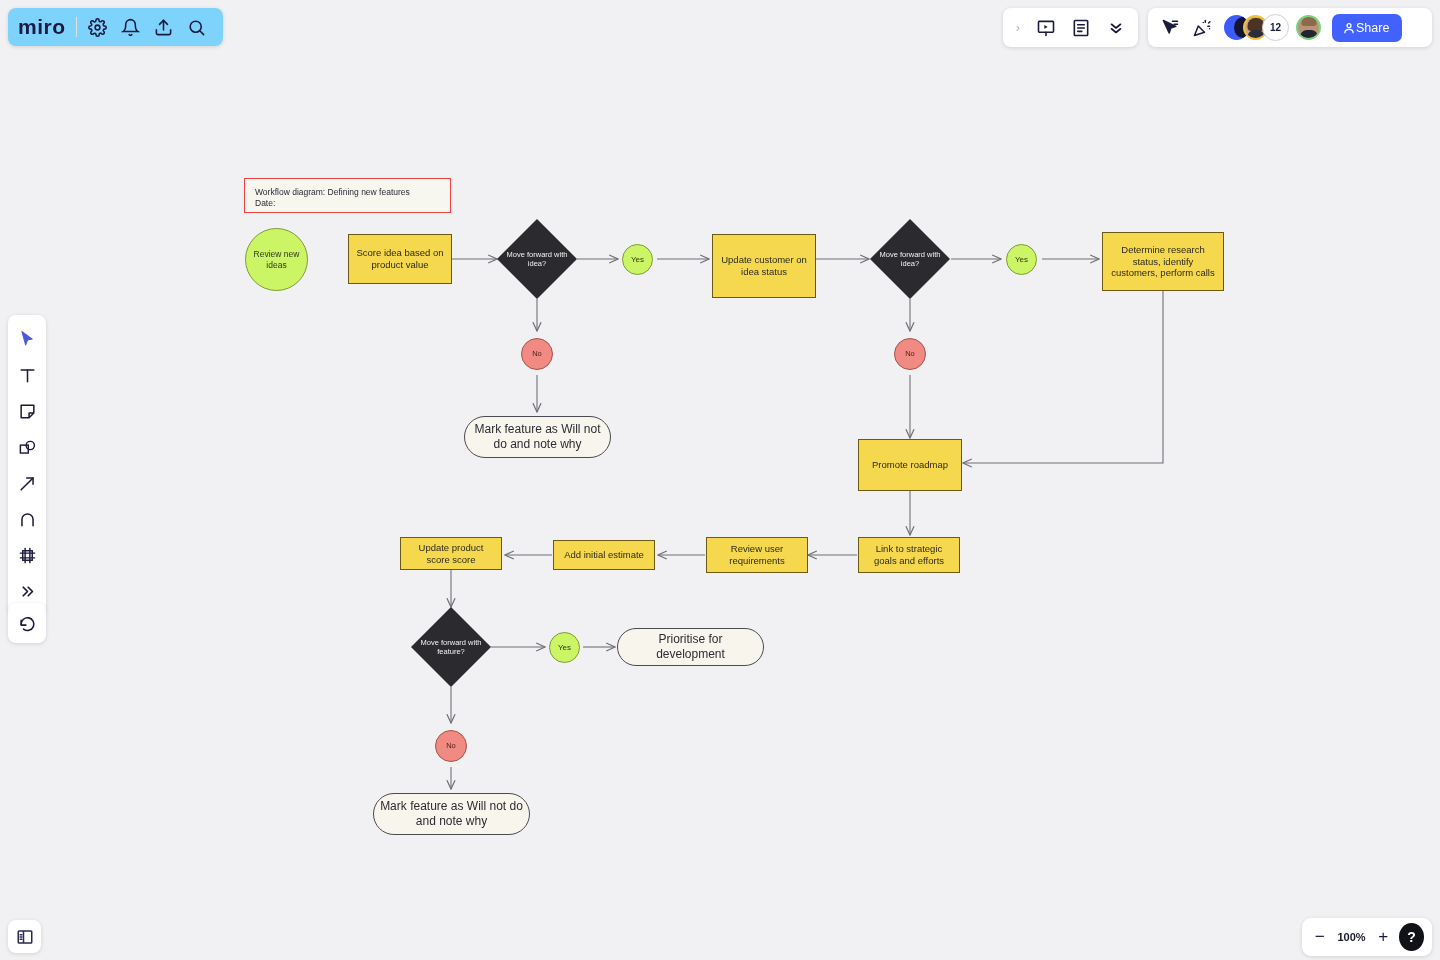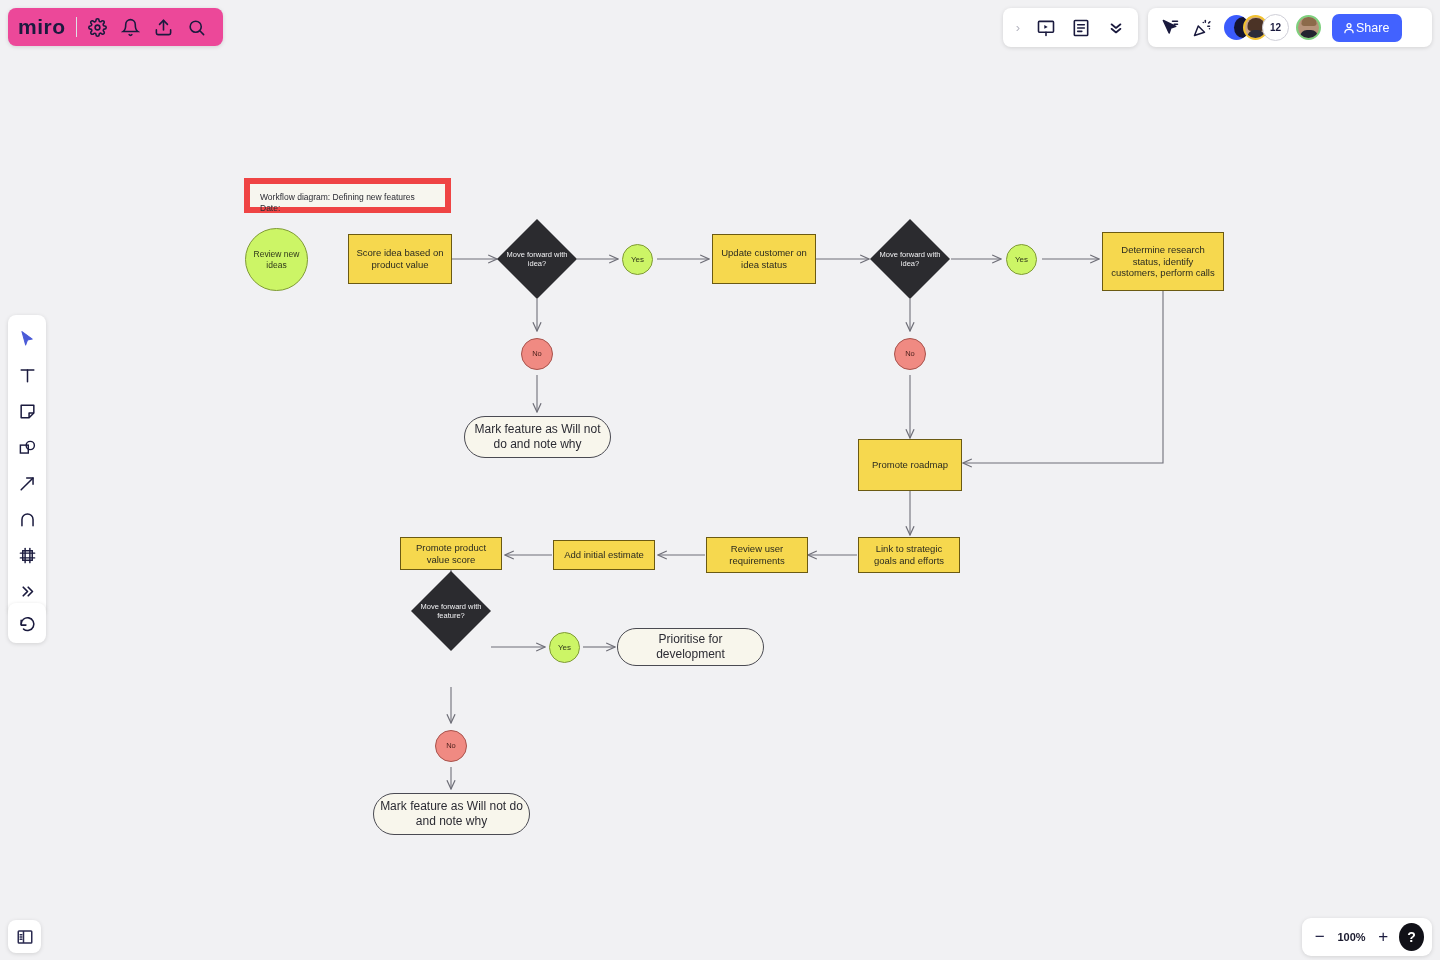--- a/index.html
+++ b/index.html
@@ -10,41 +10,41 @@
     color:#1a1a2e;
   }
   
   #canvas{position:absolute;inset:0;}
   .svg-layer{position:absolute;left:0;top:0;width:1440px;height:960px;}
 
   .node{position:absolute;box-sizing:border-box;display:flex;align-items:center;justify-content:center;text-align:center;}
   .node span{display:block;line-height:1.25;padding:0 6px;}
 
   .title-card{
-    background:#f7f6ef;border:6px solid #ef4444;
+    background:#f7f6ef;border:1px solid #ef4444;
     padding:8px 10px;text-align:left;align-items:flex-start;justify-content:flex-start;
     font-size:8.5px;color:#2b2b33;line-height:1.45;
   }
   .title-card span{padding:0;}
 
   .rect-yellow{background:#f6d84e;border:1px solid #6b5a12;font-size:9.5px;color:#2b2b20;}
   .circle-green{background:#ccf566;border:1px solid #7f9a36;border-radius:50%;font-size:8px;color:#30381a;}
   .circle-green.big{font-size:8.5px;}
   .circle-red{background:#f08a82;border:1px solid #a8534c;border-radius:50%;font-size:7.5px;color:#4a1f1b;}
   .diamond{background:#2b2b2f;color:#f2f2f4;font-size:7.5px;}
   .diamond-shape{
     position:absolute;
     clip-path:polygon(50% 0%,100% 50%,50% 100%,0% 50%);
   }
   .rounded-cream{background:#f8f6ec;border:1px solid #4a4a52;border-radius:26px;font-size:12px;color:#2b2b33;}
 
   
   .tl-bar{
     position:absolute;left:8px;top:8px;height:38px;width:215px;
-    background:#ec4899;border-radius:8px;display:flex;align-items:center;
+    background:#7dd3fc;border-radius:8px;display:flex;align-items:center;
     box-shadow:0 1px 4px rgba(0,0,0,.13);padding:0 10px;box-sizing:border-box;gap:0;
   }
   .miro-logo{font-size:21px;font-weight:700;letter-spacing:.5px;color:#1a1a3e;padding-right:10px;}
   .tl-div{width:1px;height:20px;background:#dfdfe6;margin-right:4px;}
   .tl-ico{width:34px;height:34px;display:flex;align-items:center;justify-content:center;border-radius:6px;cursor:pointer;}
 
   
   .tr-bar1{
     position:absolute;left:1003px;top:8px;height:39px;width:135px;
     background:#fff;border-radius:8px;display:flex;align-items:center;justify-content:space-between;
@@ -169,21 +169,21 @@
   </div>
 
   <div class="diamond-shape diamond node" style="left:497px;top:219px;width:80px;height:80px;">
     <span>Move forward with idea?</span>
   </div>
 
   <div class="node circle-green" style="left:622px;top:244px;width:31px;height:31px;">
     <span>Yes</span>
   </div>
 
-  <div class="node rect-yellow" style="left:712px;top:234px;width:104px;height:50px;">
+  <div class="node rect-yellow" style="left:712px;top:234px;width:104px;height:64px;">
     <span>Update customer on idea status</span>
   </div>
 
   <div class="diamond-shape diamond node" style="left:870px;top:219px;width:80px;height:80px;">
     <span>Move forward with idea?</span>
   </div>
 
   <div class="node circle-green" style="left:1006px;top:244px;width:31px;height:31px;">
     <span>Yes</span>
   </div>
@@ -214,24 +214,24 @@
 
   <div class="node rect-yellow" style="left:706px;top:537px;width:102px;height:36px;">
     <span>Review user requirements</span>
   </div>
 
   <div class="node rect-yellow" style="left:553px;top:540px;width:102px;height:30px;">
     <span>Add initial estimate</span>
   </div>
 
   <div class="node rect-yellow" style="left:400px;top:537px;width:102px;height:33px;">
-    <span>Promote product value score</span>
-  </div>
-
-  <div class="diamond-shape diamond node" style="left:411px;top:571px;width:80px;height:80px;">
+    <span>Update product score score</span>
+  </div>
+
+  <div class="diamond-shape diamond node" style="left:411px;top:607px;width:80px;height:80px;">
     <span>Move forward with feature?</span>
   </div>
 
   <div class="node circle-green" style="left:549px;top:632px;width:31px;height:31px;">
     <span>Yes</span>
   </div>
 
   <div class="node rounded-cream" style="left:617px;top:628px;width:147px;height:38px;">
     <span>Prioritise for development</span>
   </div>

